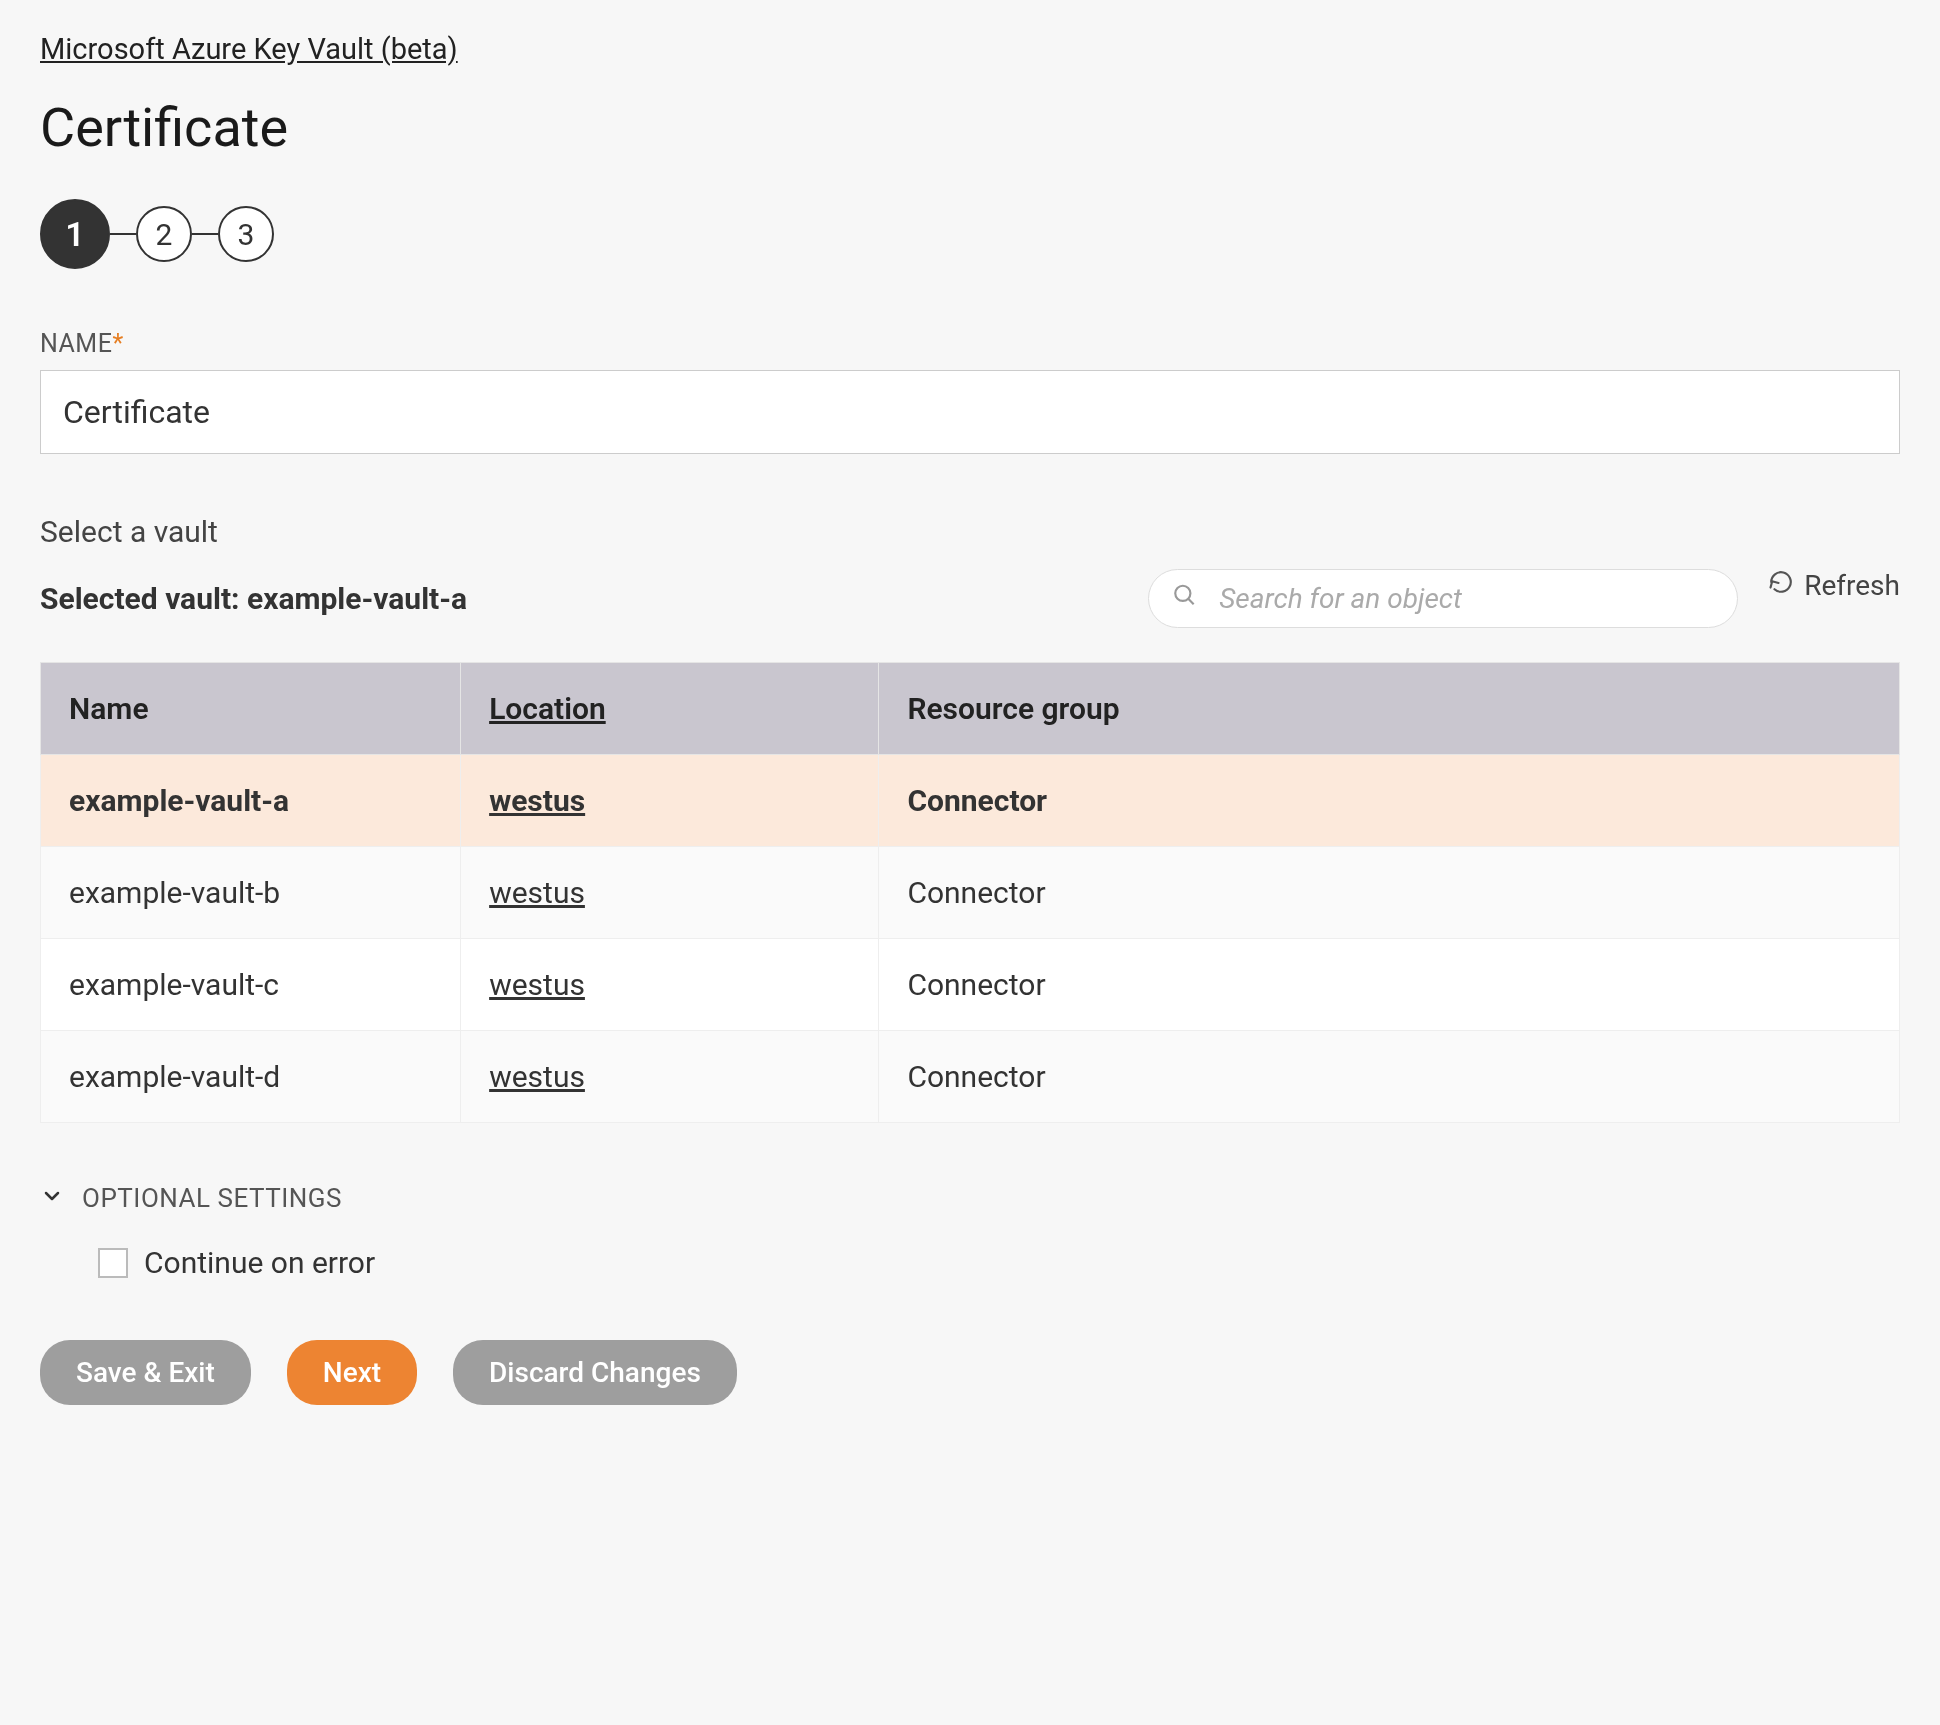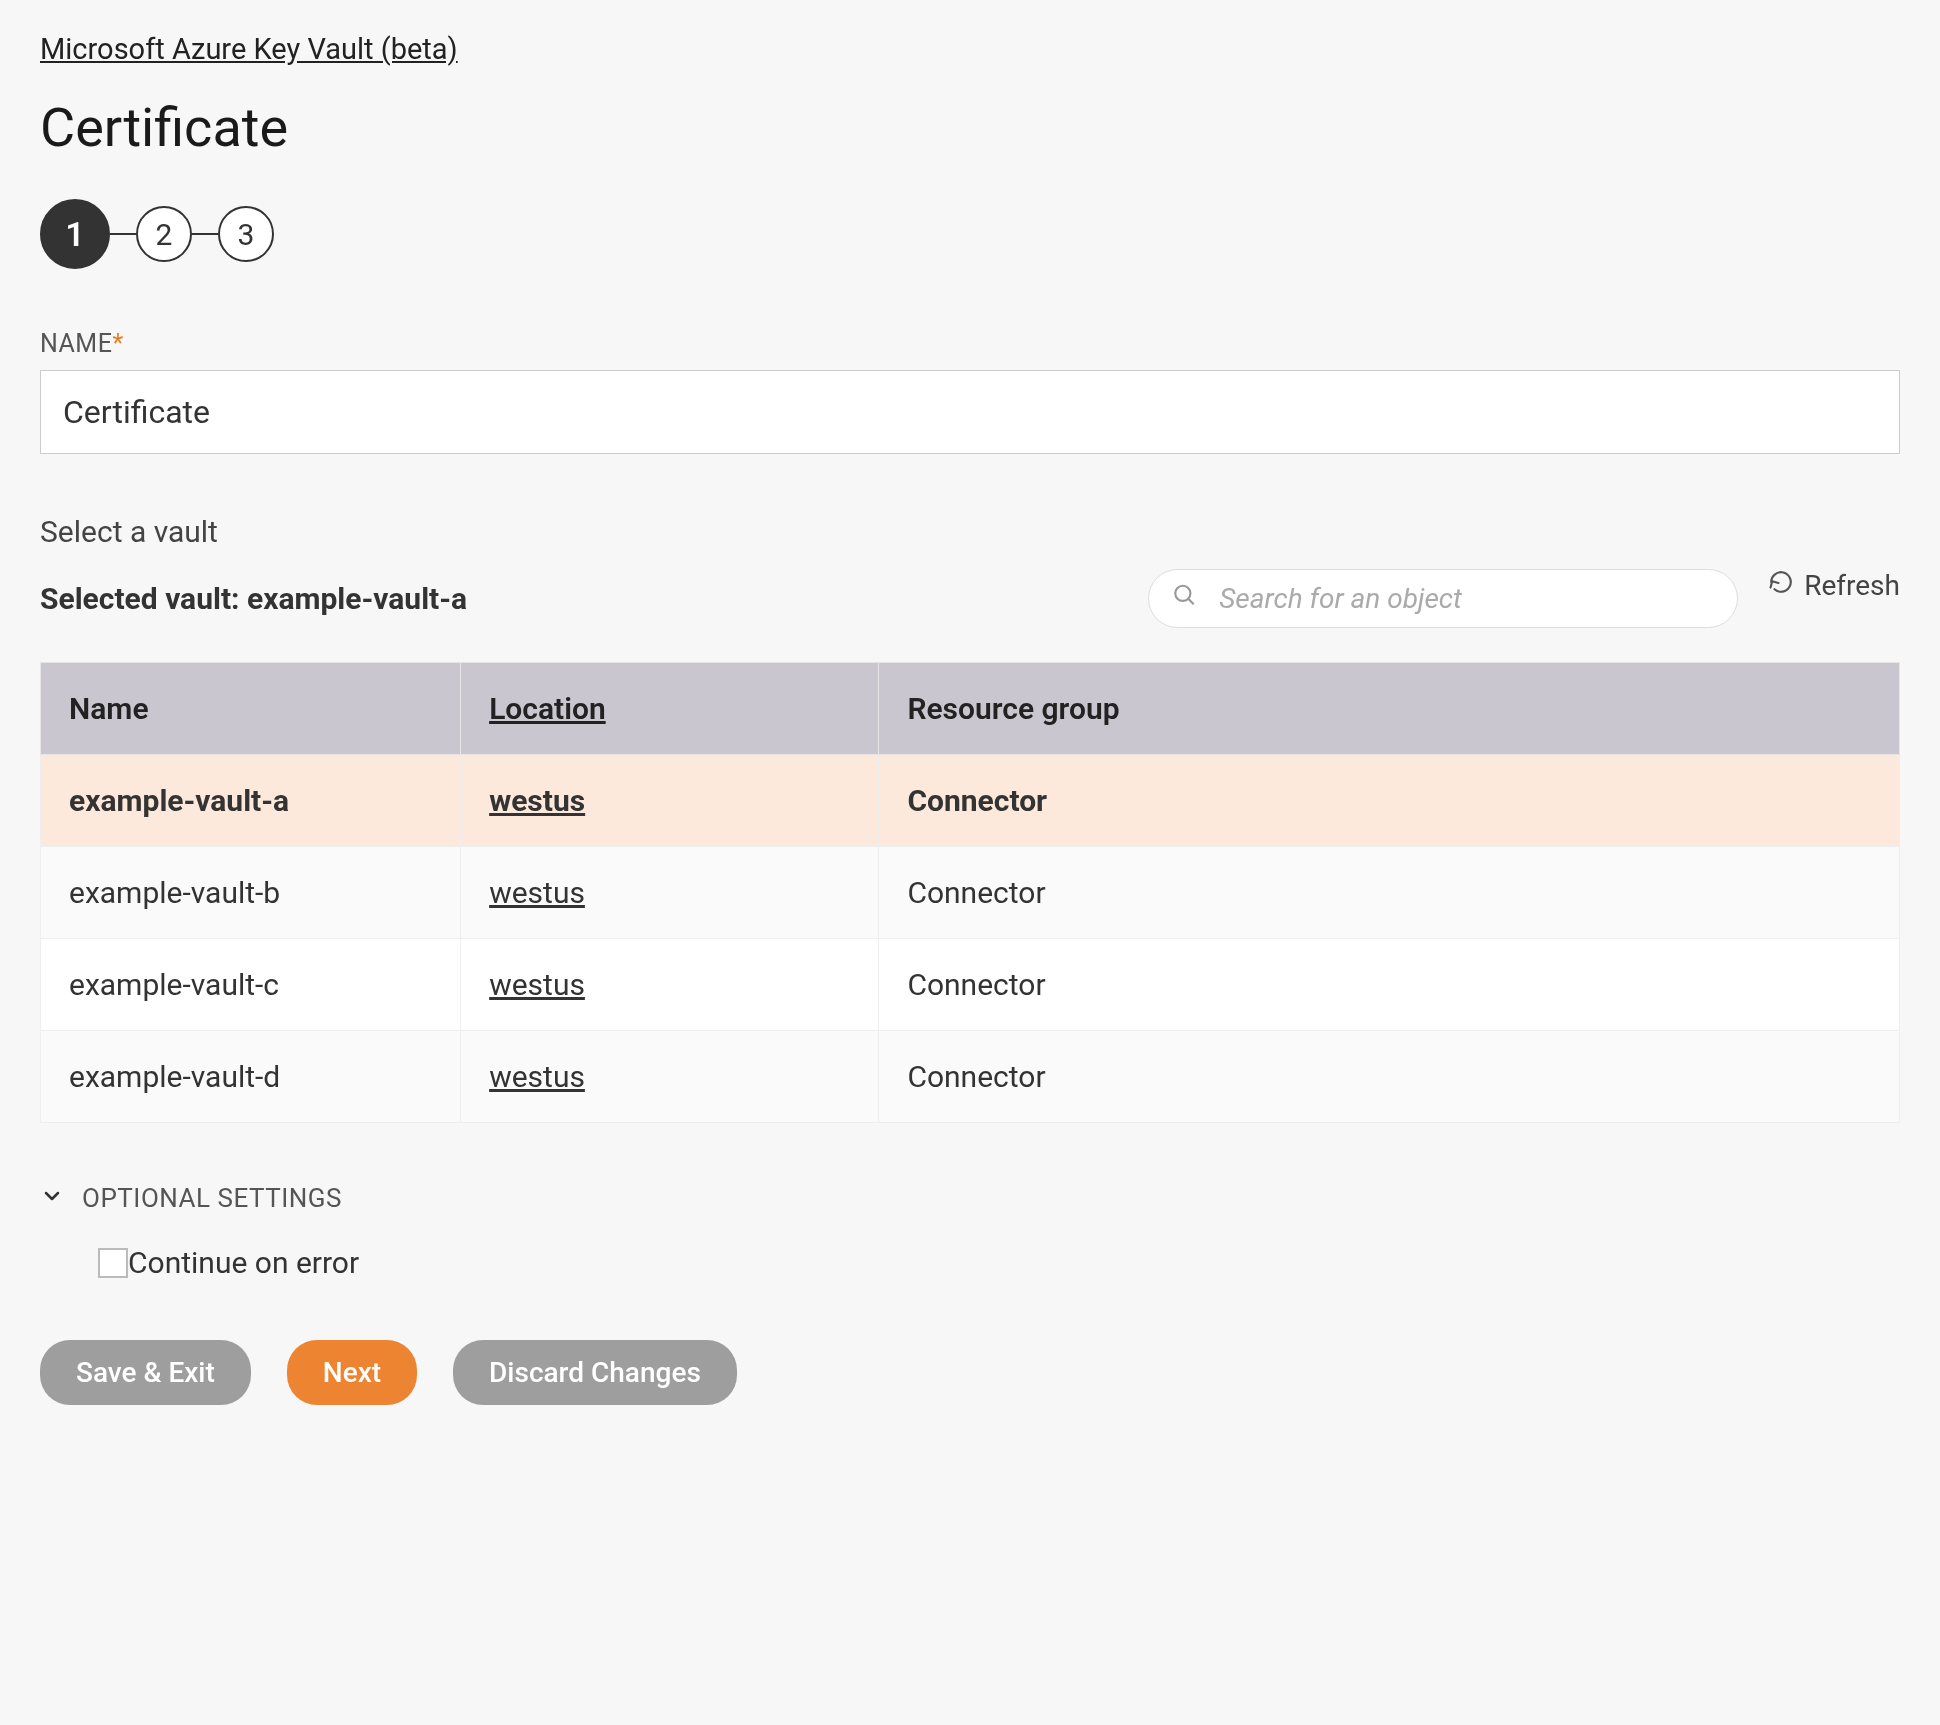--- a/index.html
+++ b/index.html
@@ -175,20 +175,21 @@
 }
 .chevron { color: #333; }
 .optional-label {
   font-size: 26px;
   letter-spacing: 0.5px;
   color: #555;
 }
 .checkbox-row {
   display: flex;
   align-items: center;
+  gap: 16px;
   margin-top: 30px;
   margin-left: 58px;
 }
 .checkbox {
   width: 30px;
   height: 30px;
   border: 2px solid #bbb;
   background: #fff;
 }
 .checkbox-label {

